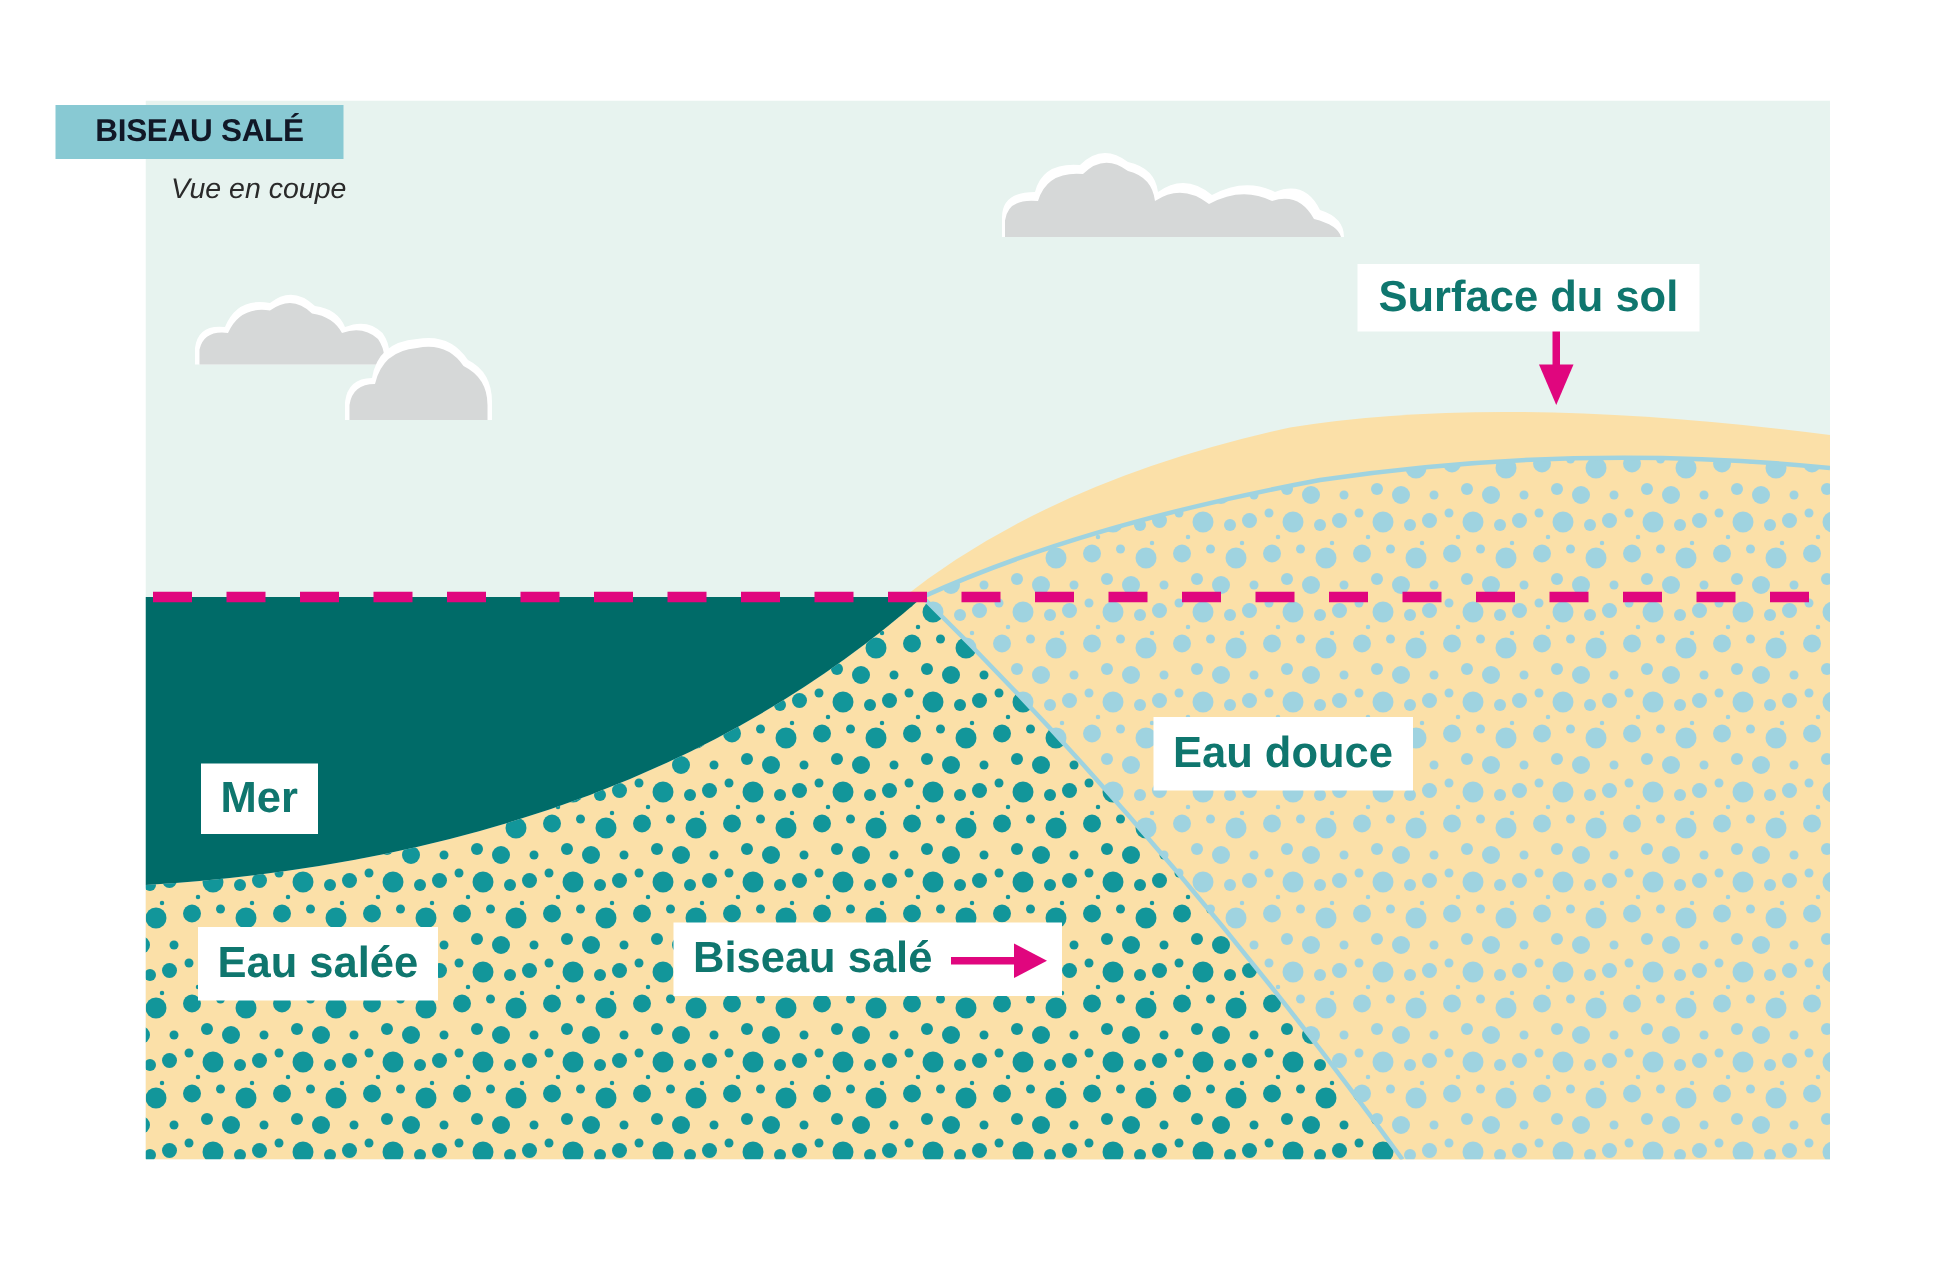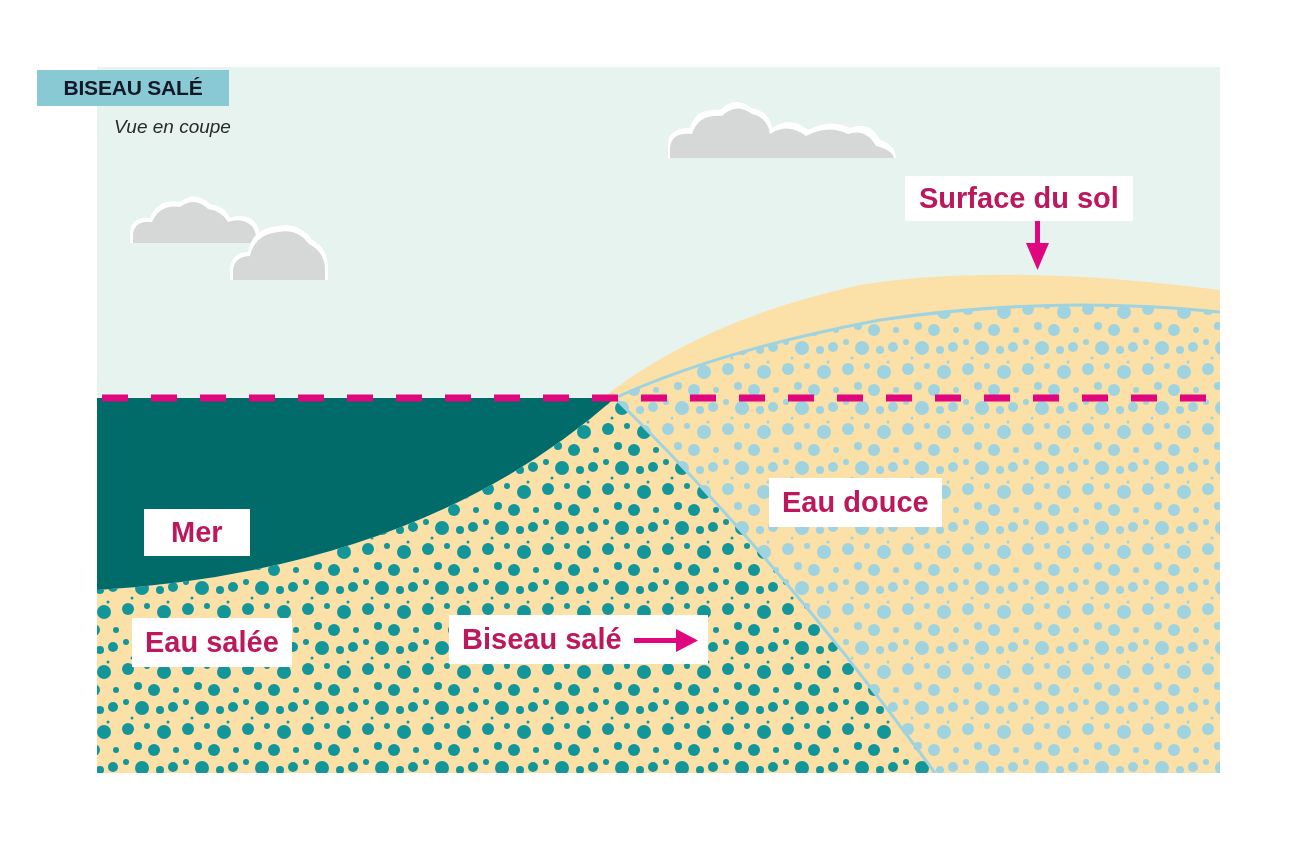--- a/index.html
+++ b/index.html
@@ -1,18 +1,18 @@
 <!DOCTYPE html>
 <html><head>
   <meta charset="utf-8">
   <style>
     html, body { margin: 0; padding: 0; background: #ffffff; }
     body { width: 1304px; height: 849px; position: relative; overflow: hidden; font-family: "Liberation Sans", sans-serif; }
     #stage { position: absolute; left: 0; top: 0; width: 1304px; height: 658px; }
-    .lbl { position: absolute; background: #ffffff; color: #be185d; font-weight: bold; font-size: 29px; line-height: 1; padding: 8px 14px; white-space: nowrap; }
+    .lbl { position: absolute; background: #ffffff; color: #0f766e; font-weight: bold; font-size: 29px; line-height: 1; padding: 8px 14px; white-space: nowrap; }
     #title-box { position: absolute; left: 37px; top: 70px; width: 192px; height: 36px; background: #88c9d3; color: #111827; font-weight: bold; font-size: 21px; display: flex; align-items: center; justify-content: center; letter-spacing: -0.2px; }
     #subtitle { position: absolute; left: 114px; top: 116px; font-style: italic; font-size: 19px; color: #2a2a2a; }
     #zero-ngf { position: absolute; left: 134px; top: 343px; color: #e0067e; font-weight: bold; font-size: 30px; }
   </style>
 </head>
 <body>
 
 <div id="stage">
   <svg width="1304" height="849" viewBox="0 0 1304 849" xmlns="http://www.w3.org/2000/svg">
     <defs>
@@ -85,21 +85,21 @@
       <polygon points="1026,243 1049,243 1037.5,270"></polygon>
     </g>
   </svg>
 
   <div id="title-box">BISEAU SALÉ</div>
   <div id="subtitle">Vue en coupe</div>
 
   <div class="lbl" style="left:905px; top:176px;">Surface du sol</div>
 
 
-  <div class="lbl" style="left:144px; top:509px; padding:9px 27px;">Mer</div>
+  <div class="lbl" style="left:134px; top:509px; padding:9px 13px;">Mer</div>
 
   <div class="lbl" style="left:769px; top:478px; padding:10px 13px;">Eau douce</div>
 
   <div class="lbl" style="left:132px; top:618px; padding:10px 13px;">Eau salée</div>
 
   <div class="lbl" style="left:449px; top:615px; padding:10px 10px 10px 13px; display:flex; align-items:center; gap:12px;">
     <span>Biseau salé</span>
     <svg width="64" height="24" viewBox="0 0 64 24">
       <rect x="0" y="10" width="46" height="5" fill="#e0067e"></rect>
       <polygon points="42,1 64,12.5 42,24" fill="#e0067e"></polygon>

